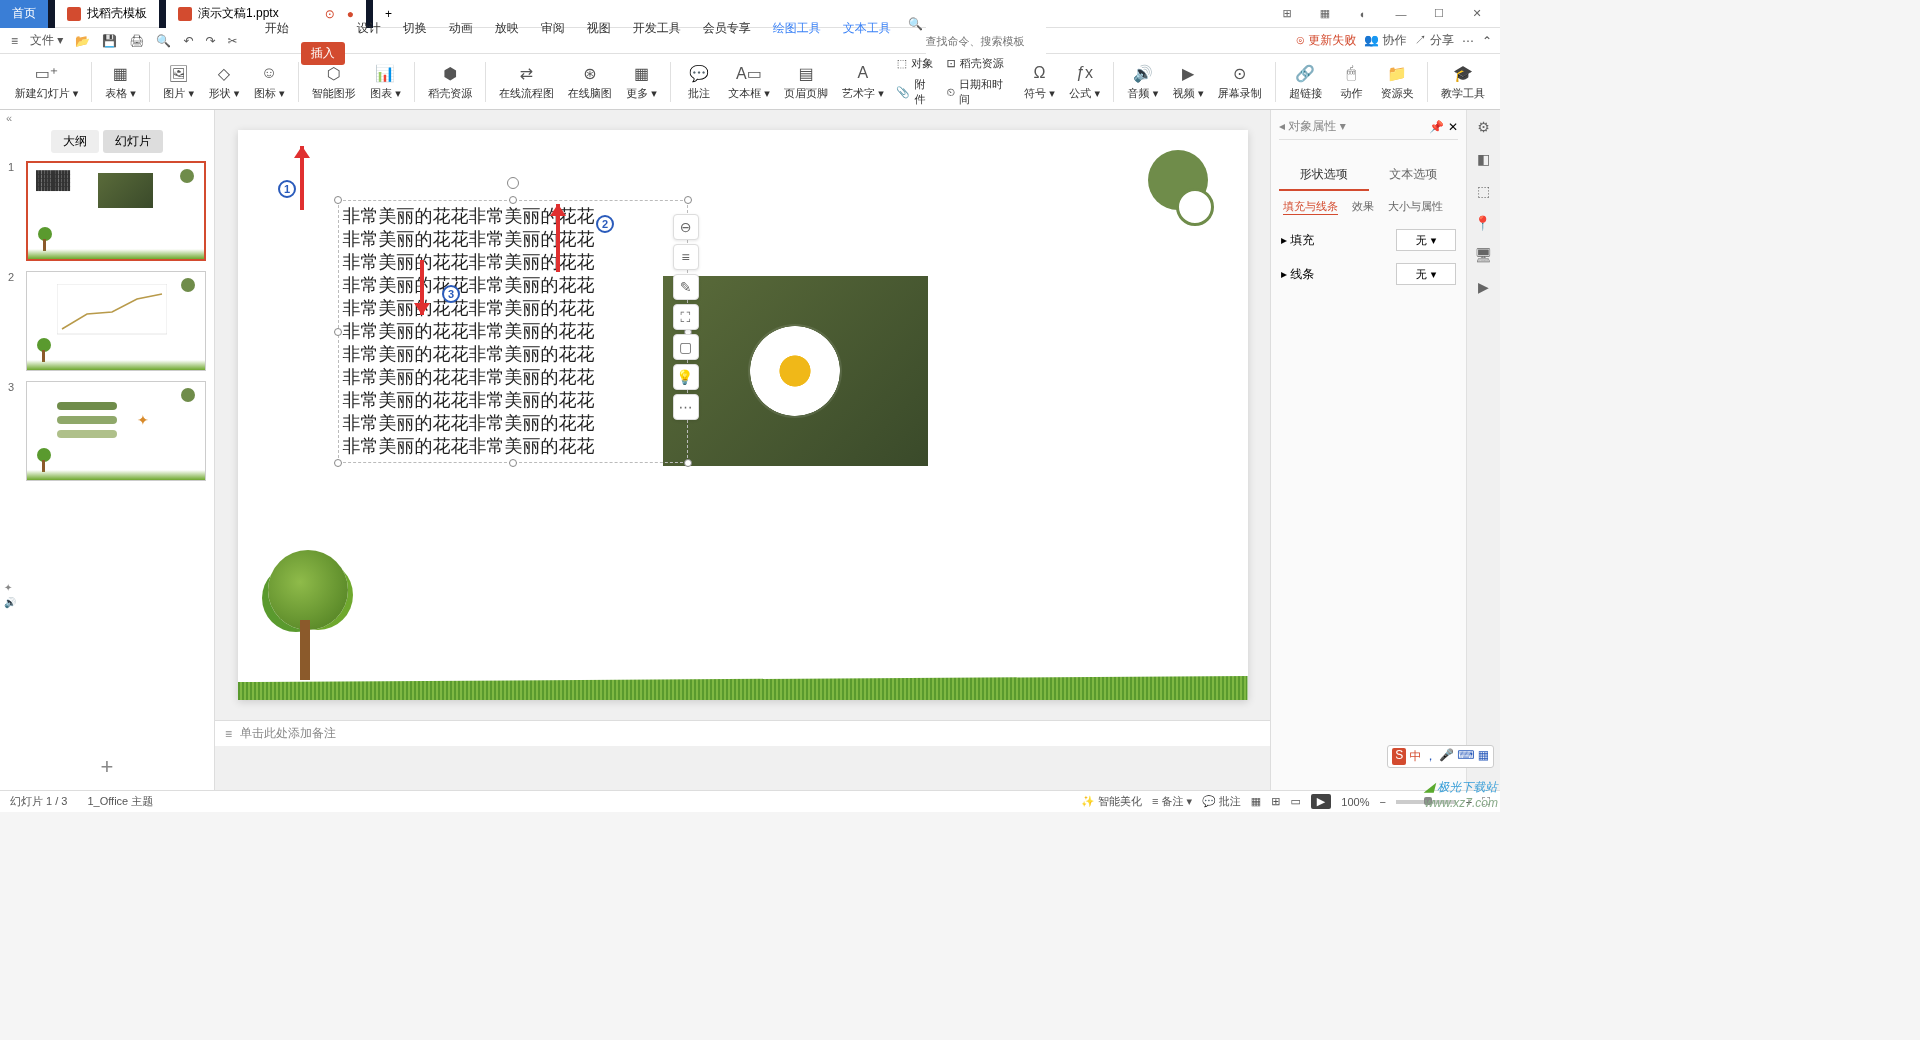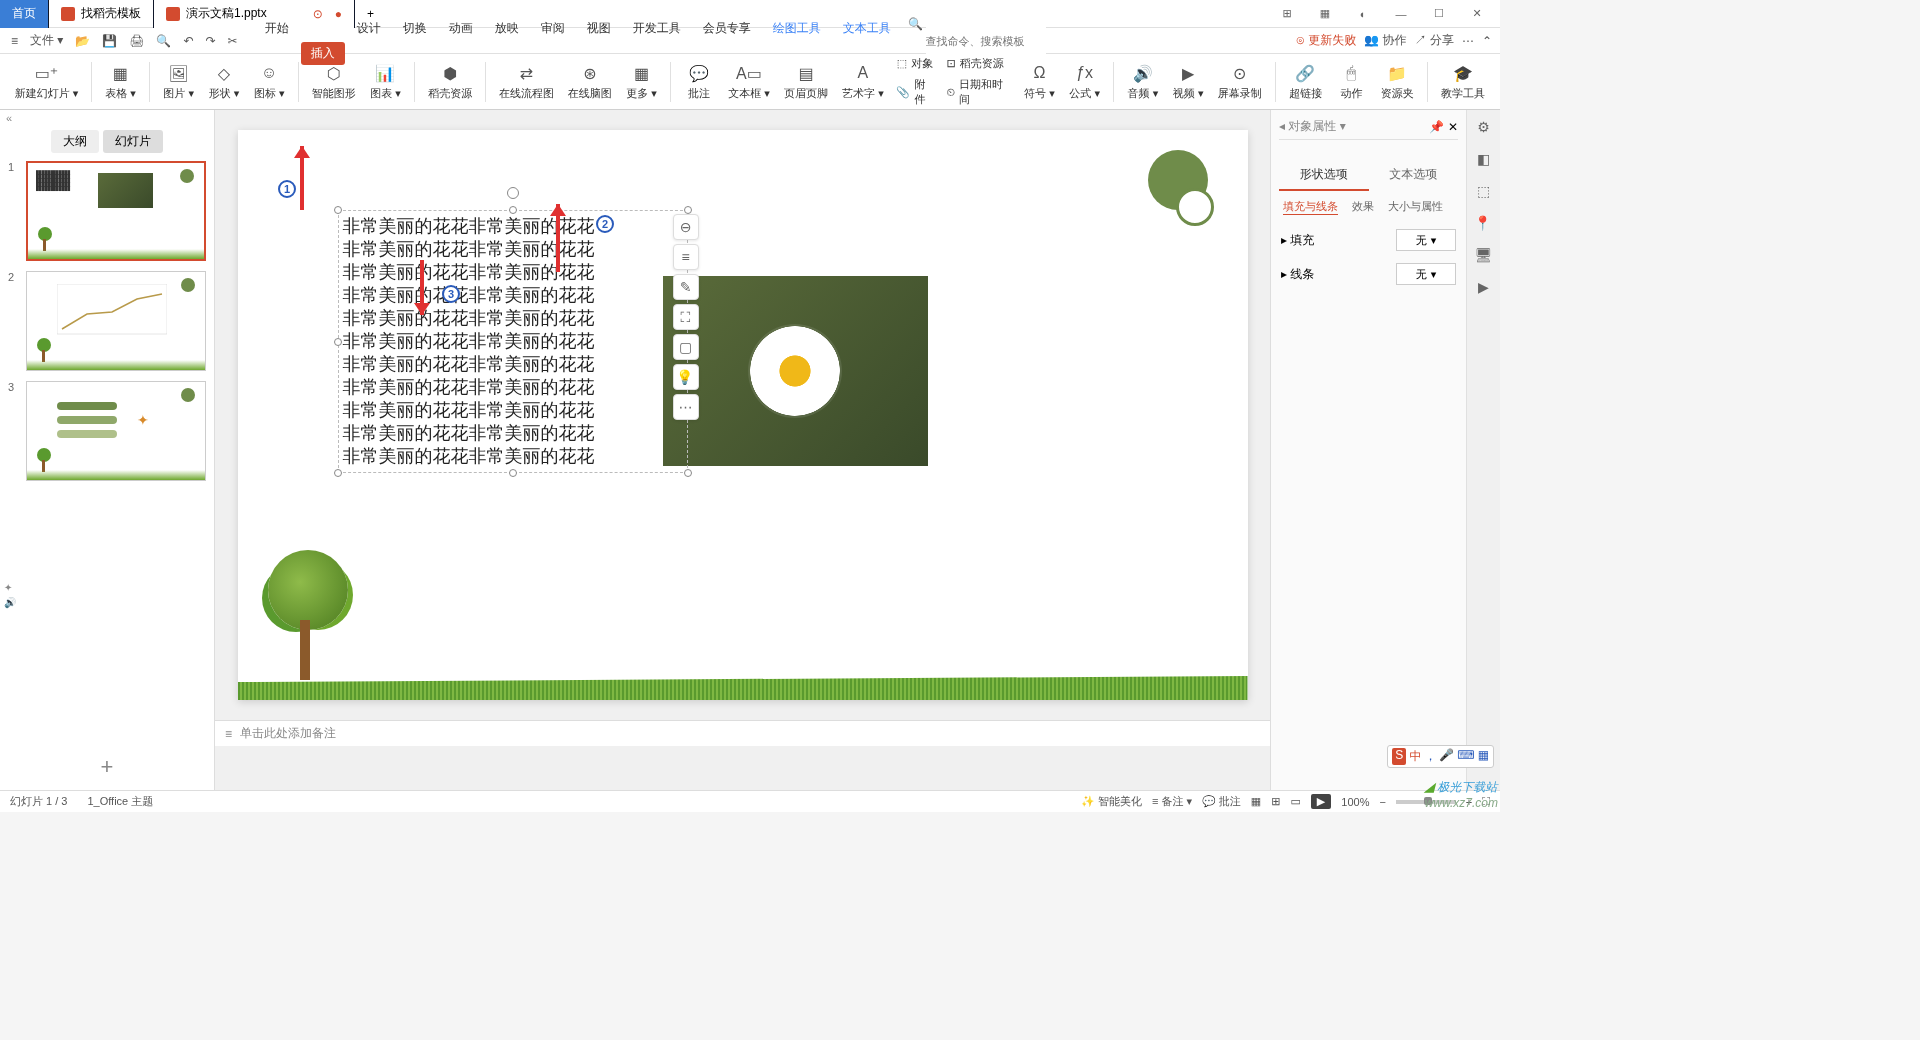--- a/index.html
+++ b/index.html
@@ -1,19 +1,19 @@
 <!DOCTYPE html>
 <html><head>
 <meta charset="utf-8">
 <style>
 * { margin: 0; padding: 0; box-sizing: border-box; font-family: "Microsoft YaHei", Arial, sans-serif; }
 body { background: #f5f5f5; overflow: hidden; width: 1500px; height: 812px; position: relative; }
 
 .titlebar { height: 28px; background: #fff; display: flex; align-items: center; border-bottom: 1px solid #e0e0e0; }
-.tab { height: 28px; padding: 0 12px; display: flex; align-items: center; font-size: 12px; gap: 6px; border-right: 1px solid #0f172a; cursor: pointer; }
+.tab { height: 28px; padding: 0 12px; display: flex; align-items: center; font-size: 12px; gap: 6px; border-right: 7px solid #0f172a; cursor: pointer; }
 .tab.home { background: #3a7ed6; color: #fff; }
 .tab-icon { width: 14px; height: 14px; background: #d34b2f; border-radius: 2px; display: inline-block; }
 .tab.active { background: #fff; }
 .titlebar-right { margin-left: auto; display: flex; align-items: center; gap: 8px; padding-right: 8px; }
 .win-btn { width: 30px; height: 20px; display: flex; align-items: center; justify-content: center; font-size: 11px; color: #666; cursor: pointer; }
 
 .menubar { height: 26px; background: #fff; display: flex; align-items: center; padding: 0 8px; gap: 4px; border-bottom: 1px solid #e0e0e0; font-size: 12px; }
 .menu-left { display: flex; align-items: center; gap:6px; }
 .menu-left .icon-btn { color:#555; padding: 2px 3px; cursor:pointer; }
 .menu-tabs { display: flex; gap: 2px; margin-left: 10px; }
@@ -51,21 +51,21 @@
 
 .canvas-area { flex: 1; position: relative; overflow: auto; background:#f0f0f0; }
 .slide-canvas { margin: 20px auto; width: 1010px; height: 570px; background: #fff; box-shadow: 0 2px 8px rgba(0,0,0,0.15); position: relative; overflow: hidden; }
 .slide-grass { position: absolute; bottom: 0; left: 0; right: 0; height: 30px; background: repeating-linear-gradient(90deg, #5a9a2e 0 2px, #7fb843 2px 4px); clip-path: polygon(0 100%, 0 40%, 100% 20%, 100% 100%); }
 .slide-tree { position:absolute; bottom: 20px; left: 20px; width: 100px; height: 130px; }
 .slide-tree-crown { position:absolute; top:0; left:10px; width:80px; height:80px; background: radial-gradient(circle at 40% 40%, #8fbb4a, #4a7a1e); border-radius:50%; box-shadow: 10px 5px 0 -5px #6fa82e, -12px 8px 0 -6px #5a9a2e; }
 .slide-tree-trunk { position:absolute; bottom:0; left:42px; width:10px; height:60px; background:#8b5a2b; }
 .slide-circle-big { position:absolute; top: 20px; right: 40px; width: 60px; height: 60px; background:#6f8c4a; border-radius:50%; }
 .slide-circle-small { position:absolute; top: 58px; right: 34px; width: 38px; height: 38px; background:#fff; border: 3px solid #6f8c4a; border-radius:50%; }
 
-.textbox { position:absolute; top: 80px; left: 100px; width: 350px; border: 1px dashed #bbb; padding: 4px; background: transparent; }
+.textbox { position:absolute; top: 70px; left: 100px; width: 350px; border: 1px dashed #bbb; padding: 4px; background: transparent; }
 .textbox .handle { position:absolute; width:8px; height:8px; background:#fff; border:1px solid #888; border-radius:50%; }
 .textbox .handle.tl { top:-5px; left:-5px; } .textbox .handle.tr { top:-5px; right:-5px; }
 .textbox .handle.bl { bottom:-5px; left:-5px; } .textbox .handle.br { bottom:-5px; right:-5px; }
 .textbox .handle.tm { top:-5px; left:50%; margin-left:-4px; } .textbox .handle.bm { bottom:-5px; left:50%; margin-left:-4px; }
 .textbox .handle.ml { top:50%; left:-5px; margin-top:-4px; } .textbox .handle.mr { top:50%; right:-5px; margin-top:-4px; }
 .textbox .rotate { position:absolute; top:-24px; left:50%; margin-left:-6px; width:12px; height:12px; border:1px solid #888; border-radius:50%; background:#fff; }
 .textbox p { font-size: 18px; color:#222; line-height: 1.28; white-space: nowrap; }
 
 .flower-img { position:absolute; top: 146px; left: 425px; width: 265px; height: 190px; background: linear-gradient(135deg, #5a6b3a, #3a4a2a); overflow:hidden; }
 .flower-img::before { content:''; position:absolute; top:50%; left:50%; width:90px; height:90px; background: radial-gradient(circle, #f0b818 0 24%, #fff 25% 70%, transparent 71%); transform: translate(-50%,-50%); border-radius:50%; box-shadow: 0 0 0 2px rgba(255,255,255,0.1); }

